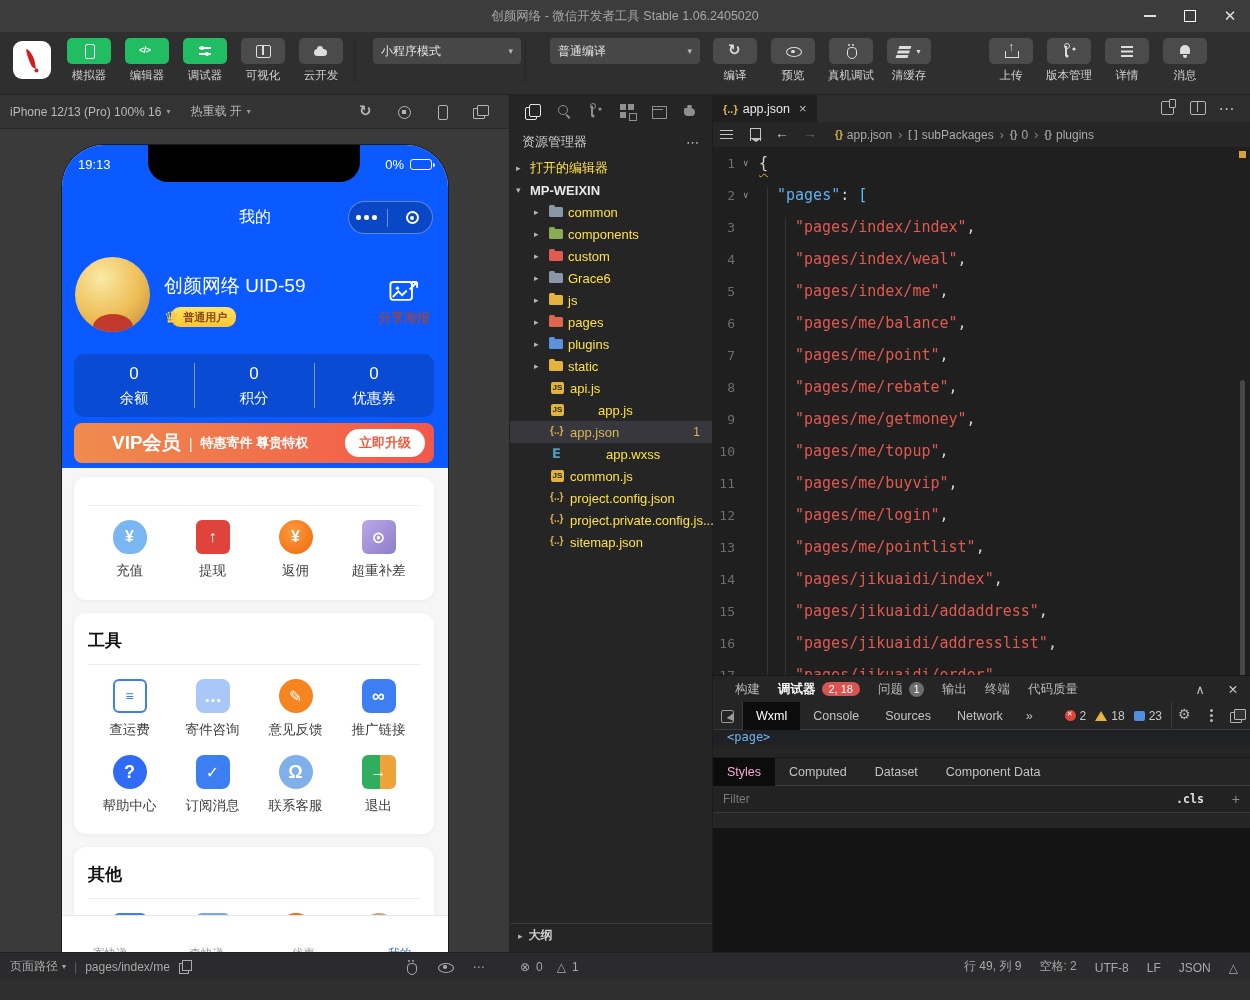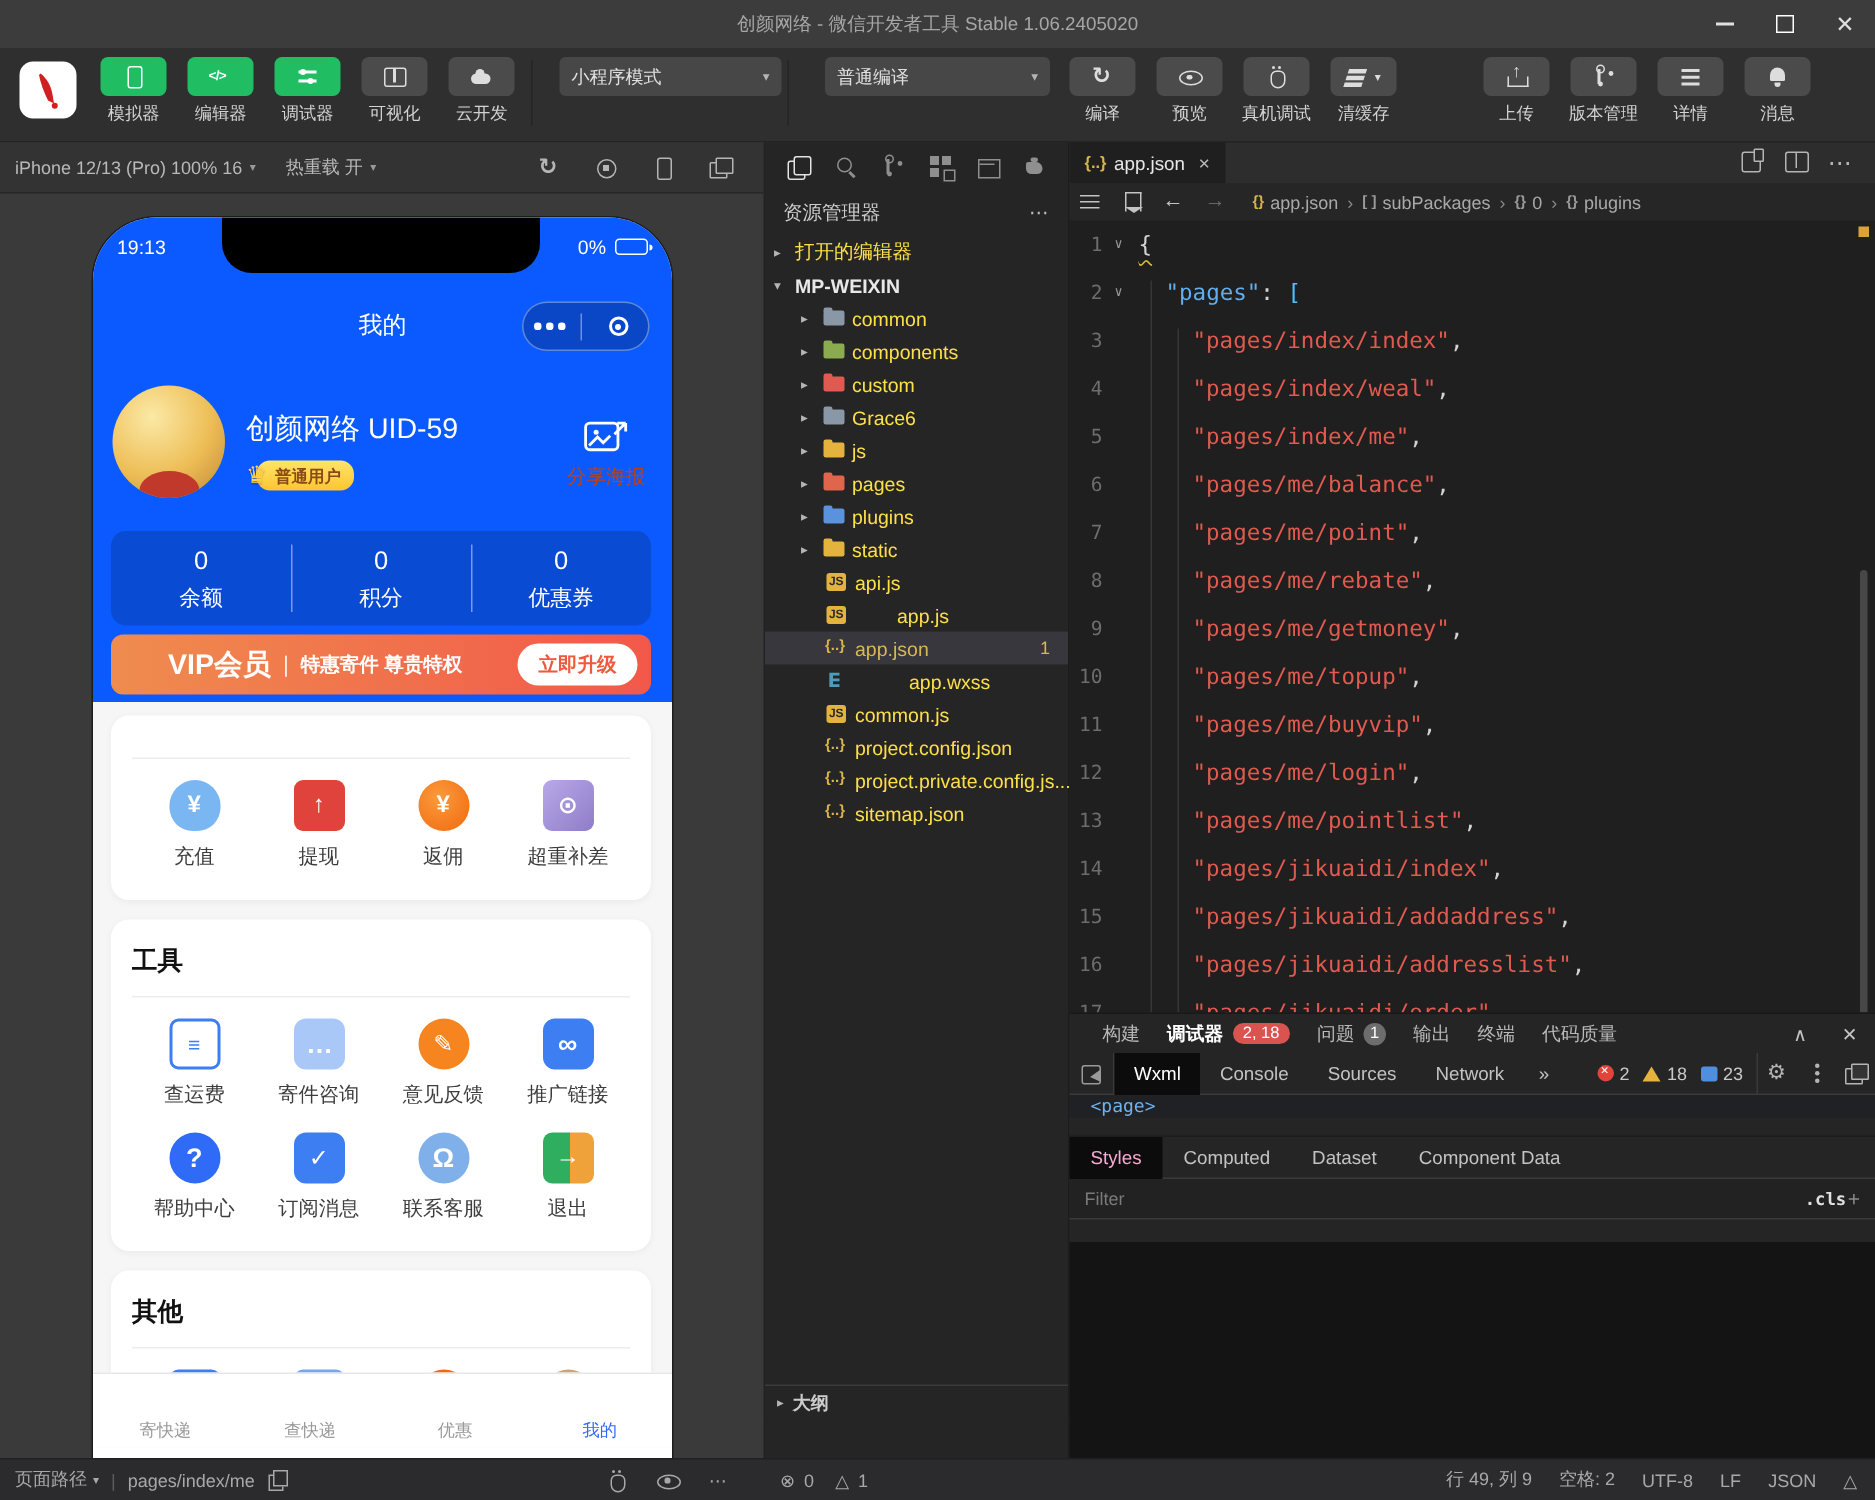--- a/index.html
+++ b/index.html
@@ -241,37 +241,37 @@
   [data-kind="gear-icon"] .mi::before{content:"⚙";left:1px;top:-2px;font-size:14px}
   [data-kind="kebab-icon"] .mi::before{left:7px;top:1px;width:3px;height:3px;background:currentColor;border-radius:50%;box-shadow:0 5px 0 currentColor,0 10px 0 currentColor}
   .elem-sliver{height:15px;overflow:hidden;background:#202124;font-family:"DejaVu Sans Mono","Liberation Mono",monospace;font-size:12px;color:#6fb3f0;padding-left:14px}
   .dgap{height:13px;background:#252526;border-bottom:1px solid #1c1c1c}
   .stab-row{height:28px;display:flex;align-items:center;border-bottom:1px solid #3a3a3a;font-size:12.5px;background:#252526}
   .stab{height:28px;display:flex;align-items:center;padding:0 14px;cursor:pointer;color:#c3c3c3}
   .stab.active{background:#0c0c0c;color:#f9a8d4}
   .filter-row{height:27px;display:flex;align-items:center;background:#222;border-bottom:1px solid #3a3a3a;padding:0 10px}
   .filter-row input{flex:1;background:transparent;border:none;outline:none;color:#ddd;font-size:12px}
   .filter-row input::placeholder{color:#7a7a7a}
-  .filter-row .cls{color:#e0e0e0;font-size:11.5px;font-weight:bold;font-family:"DejaVu Sans Mono",monospace;margin-right:1px}
+  .filter-row .cls{color:#e0e0e0;font-size:11.5px;font-weight:bold;font-family:"DejaVu Sans Mono",monospace;margin-right:28px}
   .filter-row .plus{color:#8a8a8a;font-size:14px;cursor:pointer}
   .dblack{position:absolute;left:0;right:0;bottom:0;top:152px;background:#141414}
 
   
-  .statusbar{position:absolute;left:0;top:972px;width:1250px;height:28px;background:#2b2b2e;border-top:1px solid #202020;display:flex;align-items:center;color:#a8a8a8;font-size:12px;z-index:10}
+  .statusbar{position:absolute;left:0;top:952px;width:1250px;height:28px;background:#2b2b2e;border-top:1px solid #202020;display:flex;align-items:center;color:#a8a8a8;font-size:12px;z-index:10}
   .sb-left{width:510px;display:flex;align-items:center;padding-left:10px}
   .sb-left .caret{font-size:8px;margin-left:4px}
   .sb-sep{margin:0 8px;color:#5d5d5d}
   .icon-copy{position:relative;width:14px;height:14px;display:inline-block;margin-left:8px}
   .icon-copy::before{content:"";position:absolute;left:1px;top:3px;width:8px;height:9px;border:1.3px solid #a8a8a8}
   .icon-copy::after{content:"";position:absolute;left:4px;top:0;width:8px;height:9px;border:1.3px solid #a8a8a8;background:#2b2b2e}
   .sb-simicons{margin-left:auto;display:flex;align-items:center;color:#a8a8a8;padding-right:14px}
   .sb-simicons .it{width:34px;display:flex;justify-content:center;cursor:pointer}
   .sb-problems{display:flex;align-items:center;margin-left:10px}
   .sb-problems span{margin-right:6px}
-  .sb-right{margin-left:auto;display:flex;align-items:center;padding-right:12px}
+  .sb-right{margin-left:auto;display:flex;align-items:flex-end;padding-right:12px}
   .sb-right .seg{margin-left:18px;cursor:pointer;white-space:nowrap}
   .ellip{letter-spacing:1px}
 </style>
 </head>
 <body>
 
 <div id="app">
 
   <div class="titlebar">
     <div class="menu">

